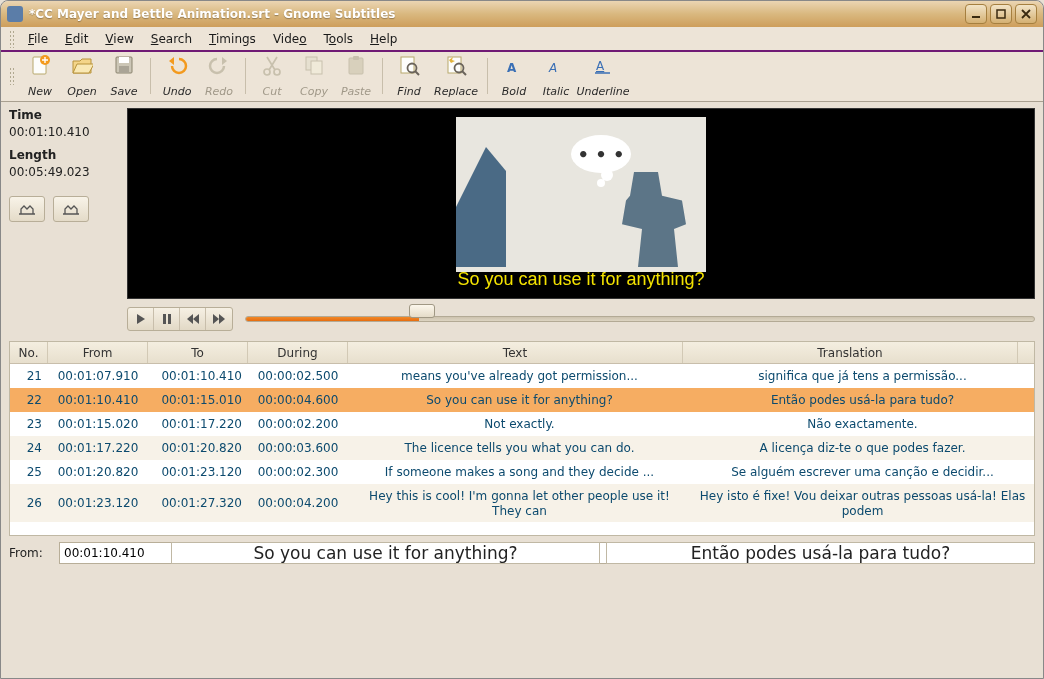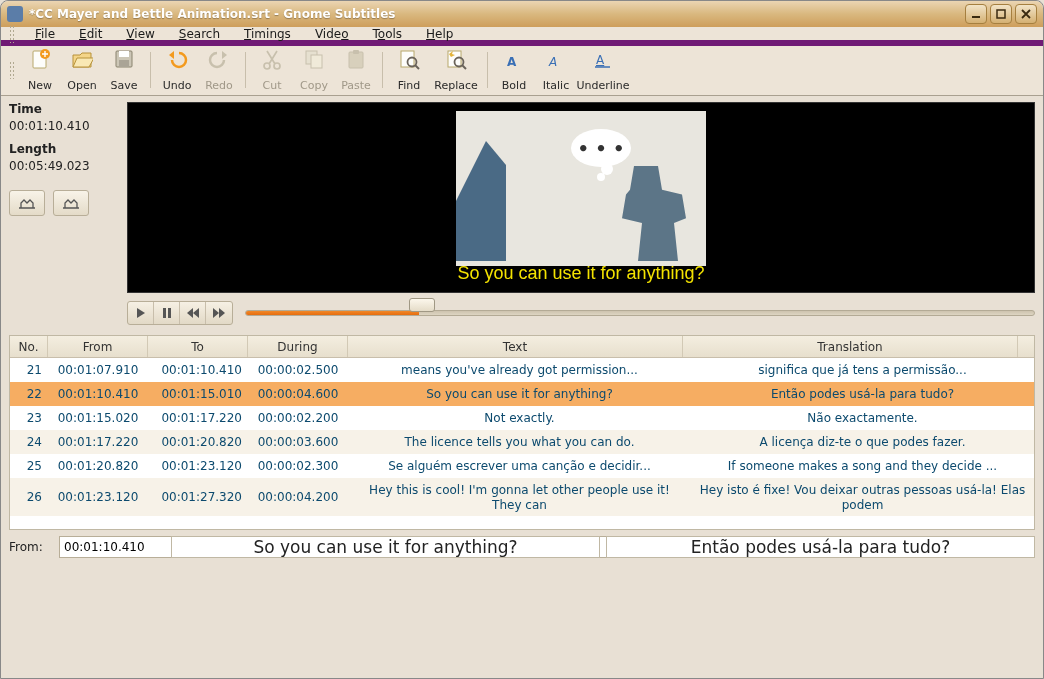--- a/index.html
+++ b/index.html
@@ -3,29 +3,29 @@
 <meta charset="utf-8">
 <style>
 * { box-sizing: border-box; margin: 0; padding: 0; font-family: "DejaVu Sans", "Liberation Sans", Arial, sans-serif; font-size: 12px; }
 body { background: #e8e0d4; width: 1044px; height: 679px; overflow: hidden; border: 1px solid #888; border-radius: 8px 8px 0 0; }
 .titlebar { height: 26px; background: linear-gradient(to bottom, #ebd5b3, #d9b87f 50%, #ce9e5b); border-radius: 7px 7px 0 0; display: flex; align-items: center; padding: 0 6px; }
 .titlebar .appicon { width: 16px; height: 16px; background: #5b7da8; border-radius: 3px; margin-right: 6px; }
 .titlebar .title { flex: 1; text-align: left; font-weight: bold; color: #fff; text-shadow: 0 1px 1px rgba(0,0,0,0.3); font-size: 12px; }
 .titlebar .wbtn { width: 22px; height: 20px; background: linear-gradient(to bottom,#f2e4c8,#d4b072); border: 1px solid #a57f3f; border-radius: 4px; margin-left: 3px; display: flex; align-items: center; justify-content: center; color: #3a2a10; }
 .titlebar .wbtn svg { width: 12px; height: 12px; }
 
-.menubar { height: 19px; background: #ede4d7; display: flex; align-items: center; padding: 0 8px; gap: 8px; border-bottom: 6px solid #701a75; }
+.menubar { height: 25px; background: #ede4d7; display: flex; align-items: center; padding: 0 8px; gap: 1px; border-bottom: 2px solid #701a75; }
 .menubar .mitem { padding: 3px 8px; cursor: default; color: #1a1a1a; }
 .menubar .mitem u { text-decoration: underline; }
 .drag-handle { width: 6px; height: 18px; background-image: radial-gradient(circle, #b0a890 1px, transparent 1px); background-size: 3px 4px; margin-right: 4px; }
 
 .toolbar { height: 50px; background: #ede4d7; display: flex; align-items: center; padding: 2px 8px 4px; border-bottom: 1px solid #a9a090; }
 .tbtn { display: flex; flex-direction: column; align-items: center; justify-content: center; width: 42px; height: 46px; cursor: default; }
 .tbtn .ticon { width: 24px; height: 24px; display: flex; align-items: center; justify-content: center; }
-.tbtn .tlabel { font-size: 11px; color: #2a2a2a; margin-top: 8px; }
+.tbtn .tlabel { font-size: 11px; color: #2a2a2a; margin-top: 8px; font-style: italic; }
 .tbtn.disabled .tlabel { color: #a09888; }
 .tbtn.wide { width: 52px; }
 .tsep { width: 1px; height: 36px; background: #c8beab; margin: 0 5px; }
 
 .mainrow { display: flex; height: 235px; padding: 6px 8px 4px; gap: 8px; }
 .leftinfo { width: 110px; display: flex; flex-direction: column; gap: 3px; }
 .leftinfo .lbl { font-weight: bold; color: #222; }
 .leftinfo .val { color: #222; margin-bottom: 6px; }
 .leftinfo .btnrow { display: flex; gap: 8px; margin-top: 8px; }
 .smallbtn { width: 36px; height: 26px; background: linear-gradient(to bottom,#f8f3e8,#e4dbc8); border: 1px solid #b8ae98; border-radius: 3px; display: flex; align-items: center; justify-content: center; }
@@ -349,22 +349,22 @@
         <div class="td c-to">00:01:20.820</div>
         <div class="td c-dur">00:00:03.600</div>
         <div class="td c-txt">The licence tells you what you can do.</div>
         <div class="td c-tr">A licença diz-te o que podes fazer.</div>
       </div>
       <div class="tr">
         <div class="td c-no">25</div>
         <div class="td c-from">00:01:20.820</div>
         <div class="td c-to">00:01:23.120</div>
         <div class="td c-dur">00:00:02.300</div>
+        <div class="td c-txt">If someone makes a song and they decide ...</div>
         <div class="td c-tr">Se alguém escrever uma canção e decidir...</div>
-        <div class="td c-txt">If someone makes a song and they decide ...</div>
       </div>
       <div class="tr wrap">
         <div class="td c-no">26</div>
         <div class="td c-from">00:01:23.120</div>
         <div class="td c-to">00:01:27.320</div>
         <div class="td c-dur">00:00:04.200</div>
         <div class="td c-txt">Hey this is cool! I'm gonna let other people use it! They can</div>
         <div class="td c-tr">Hey isto é fixe! Vou deixar outras pessoas usá-la! Elas podem</div>
       </div>
     </div>

